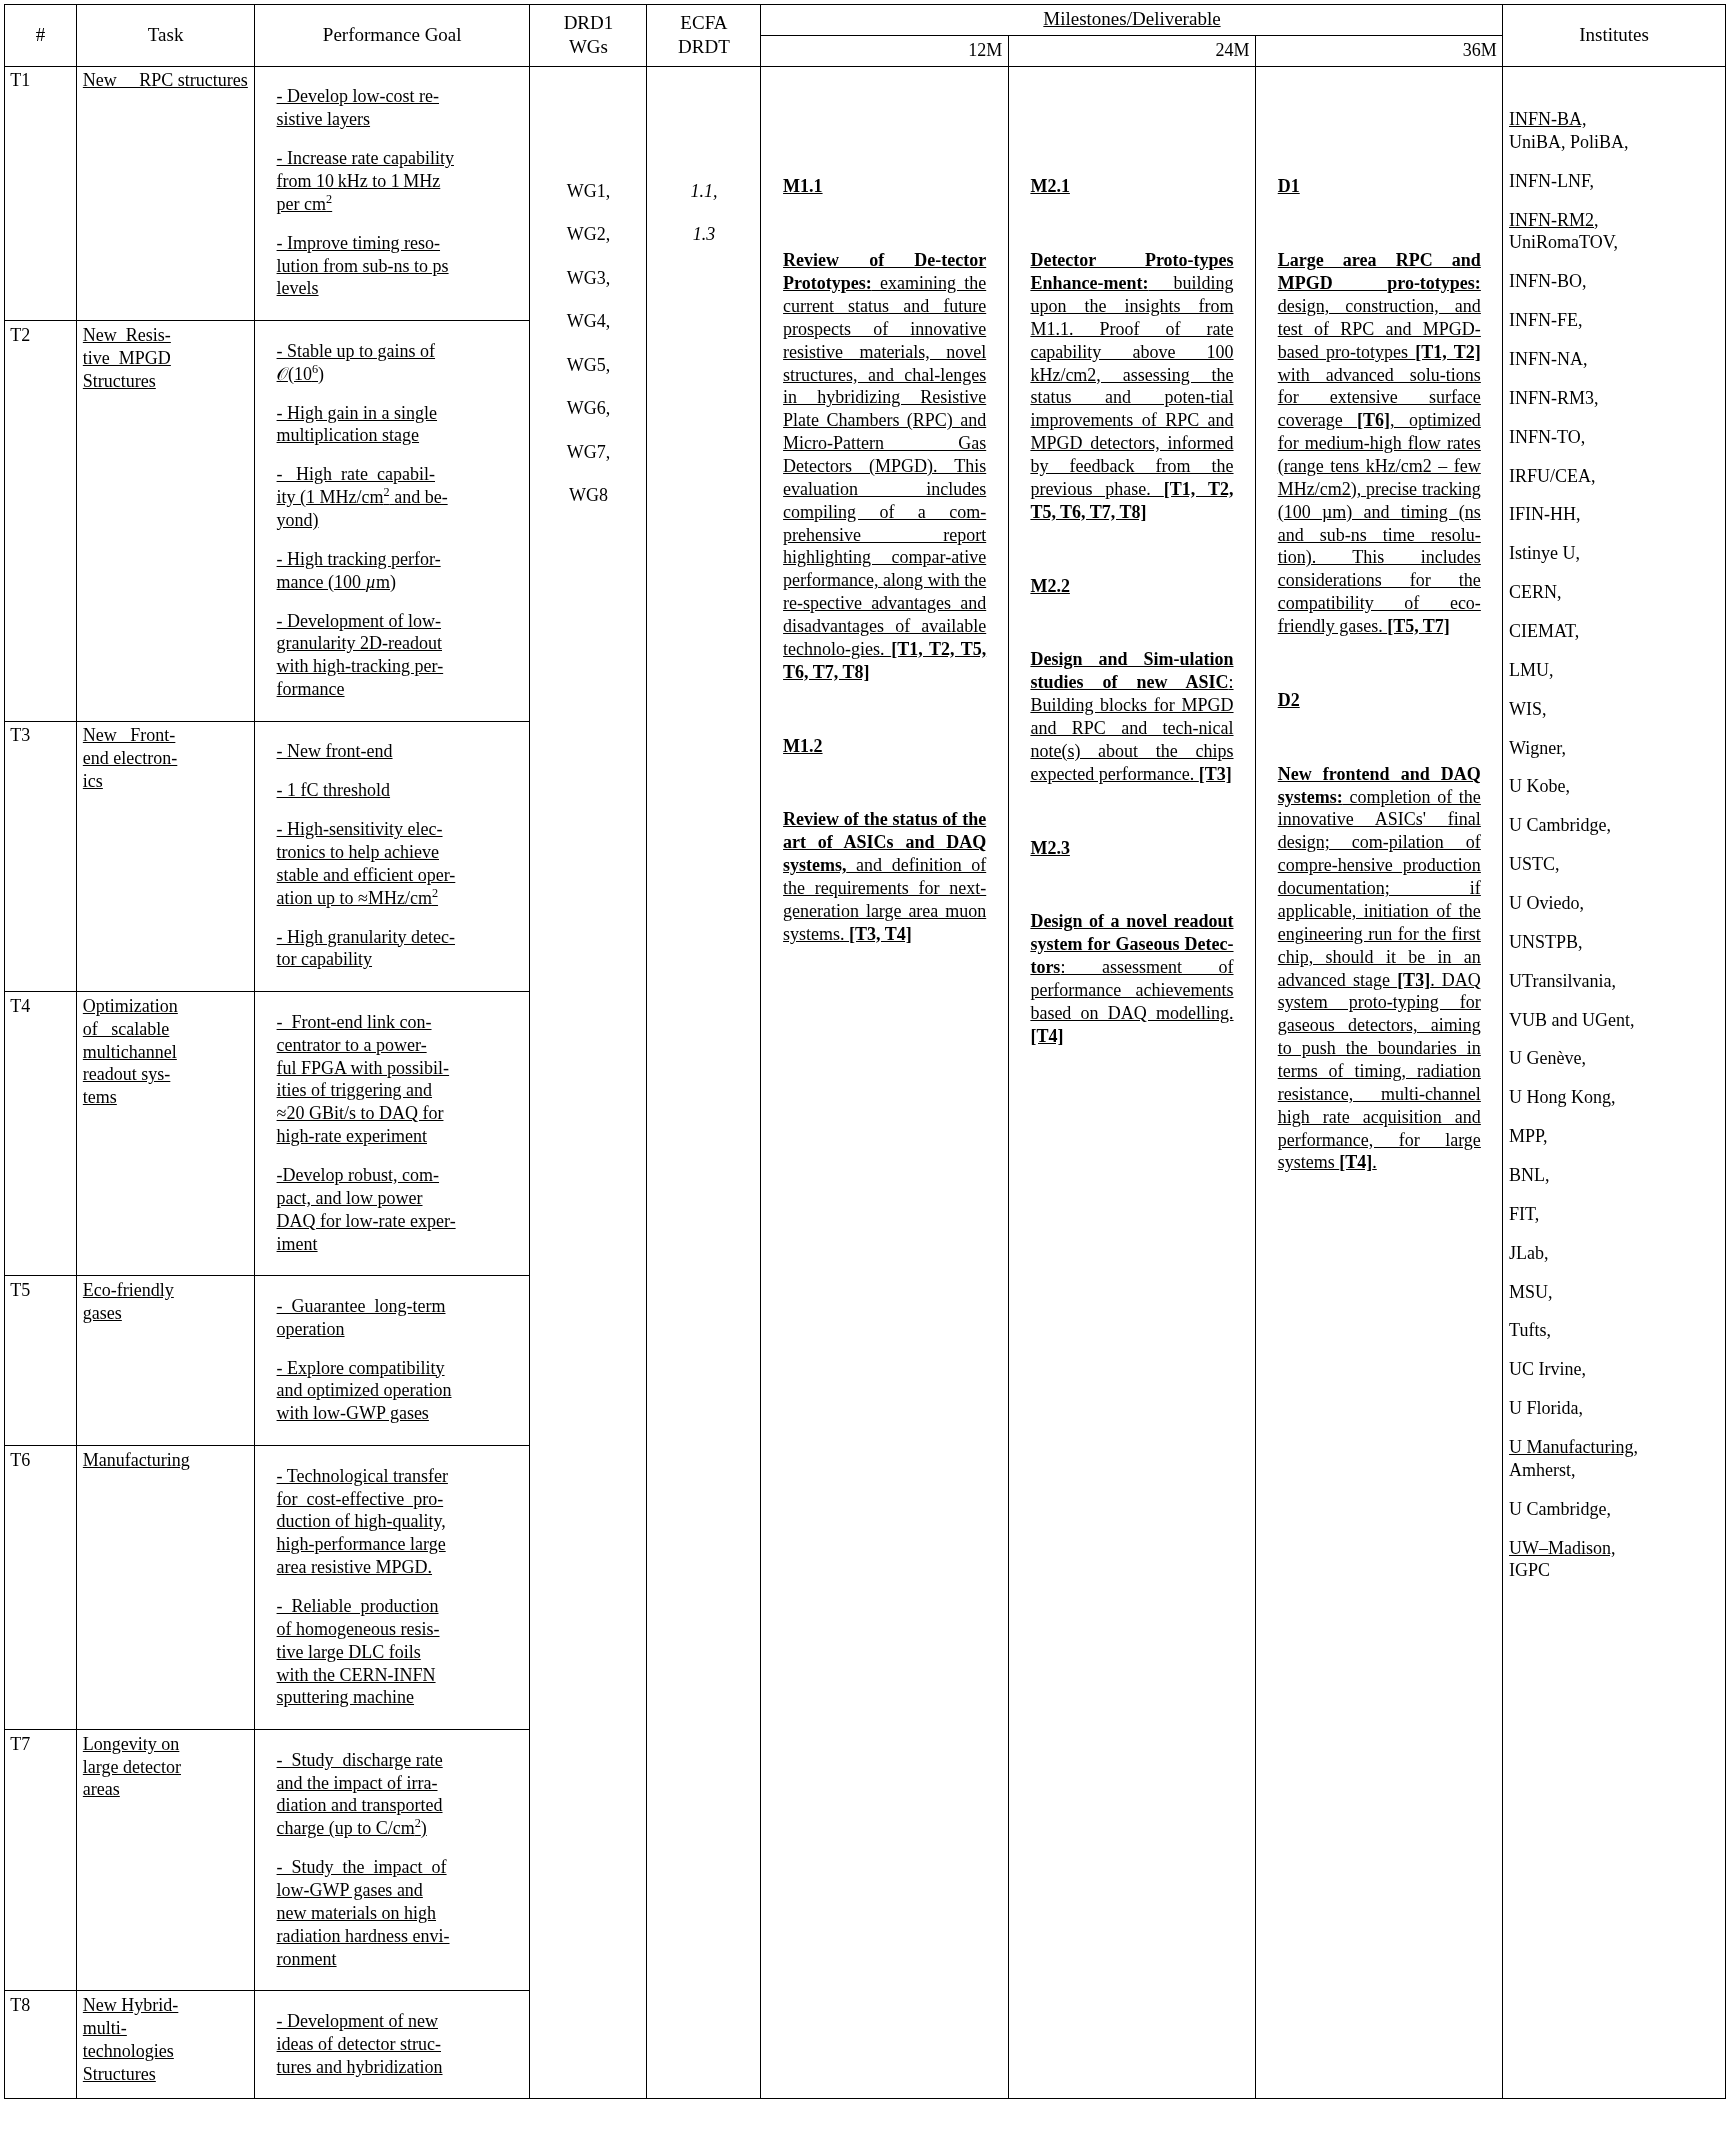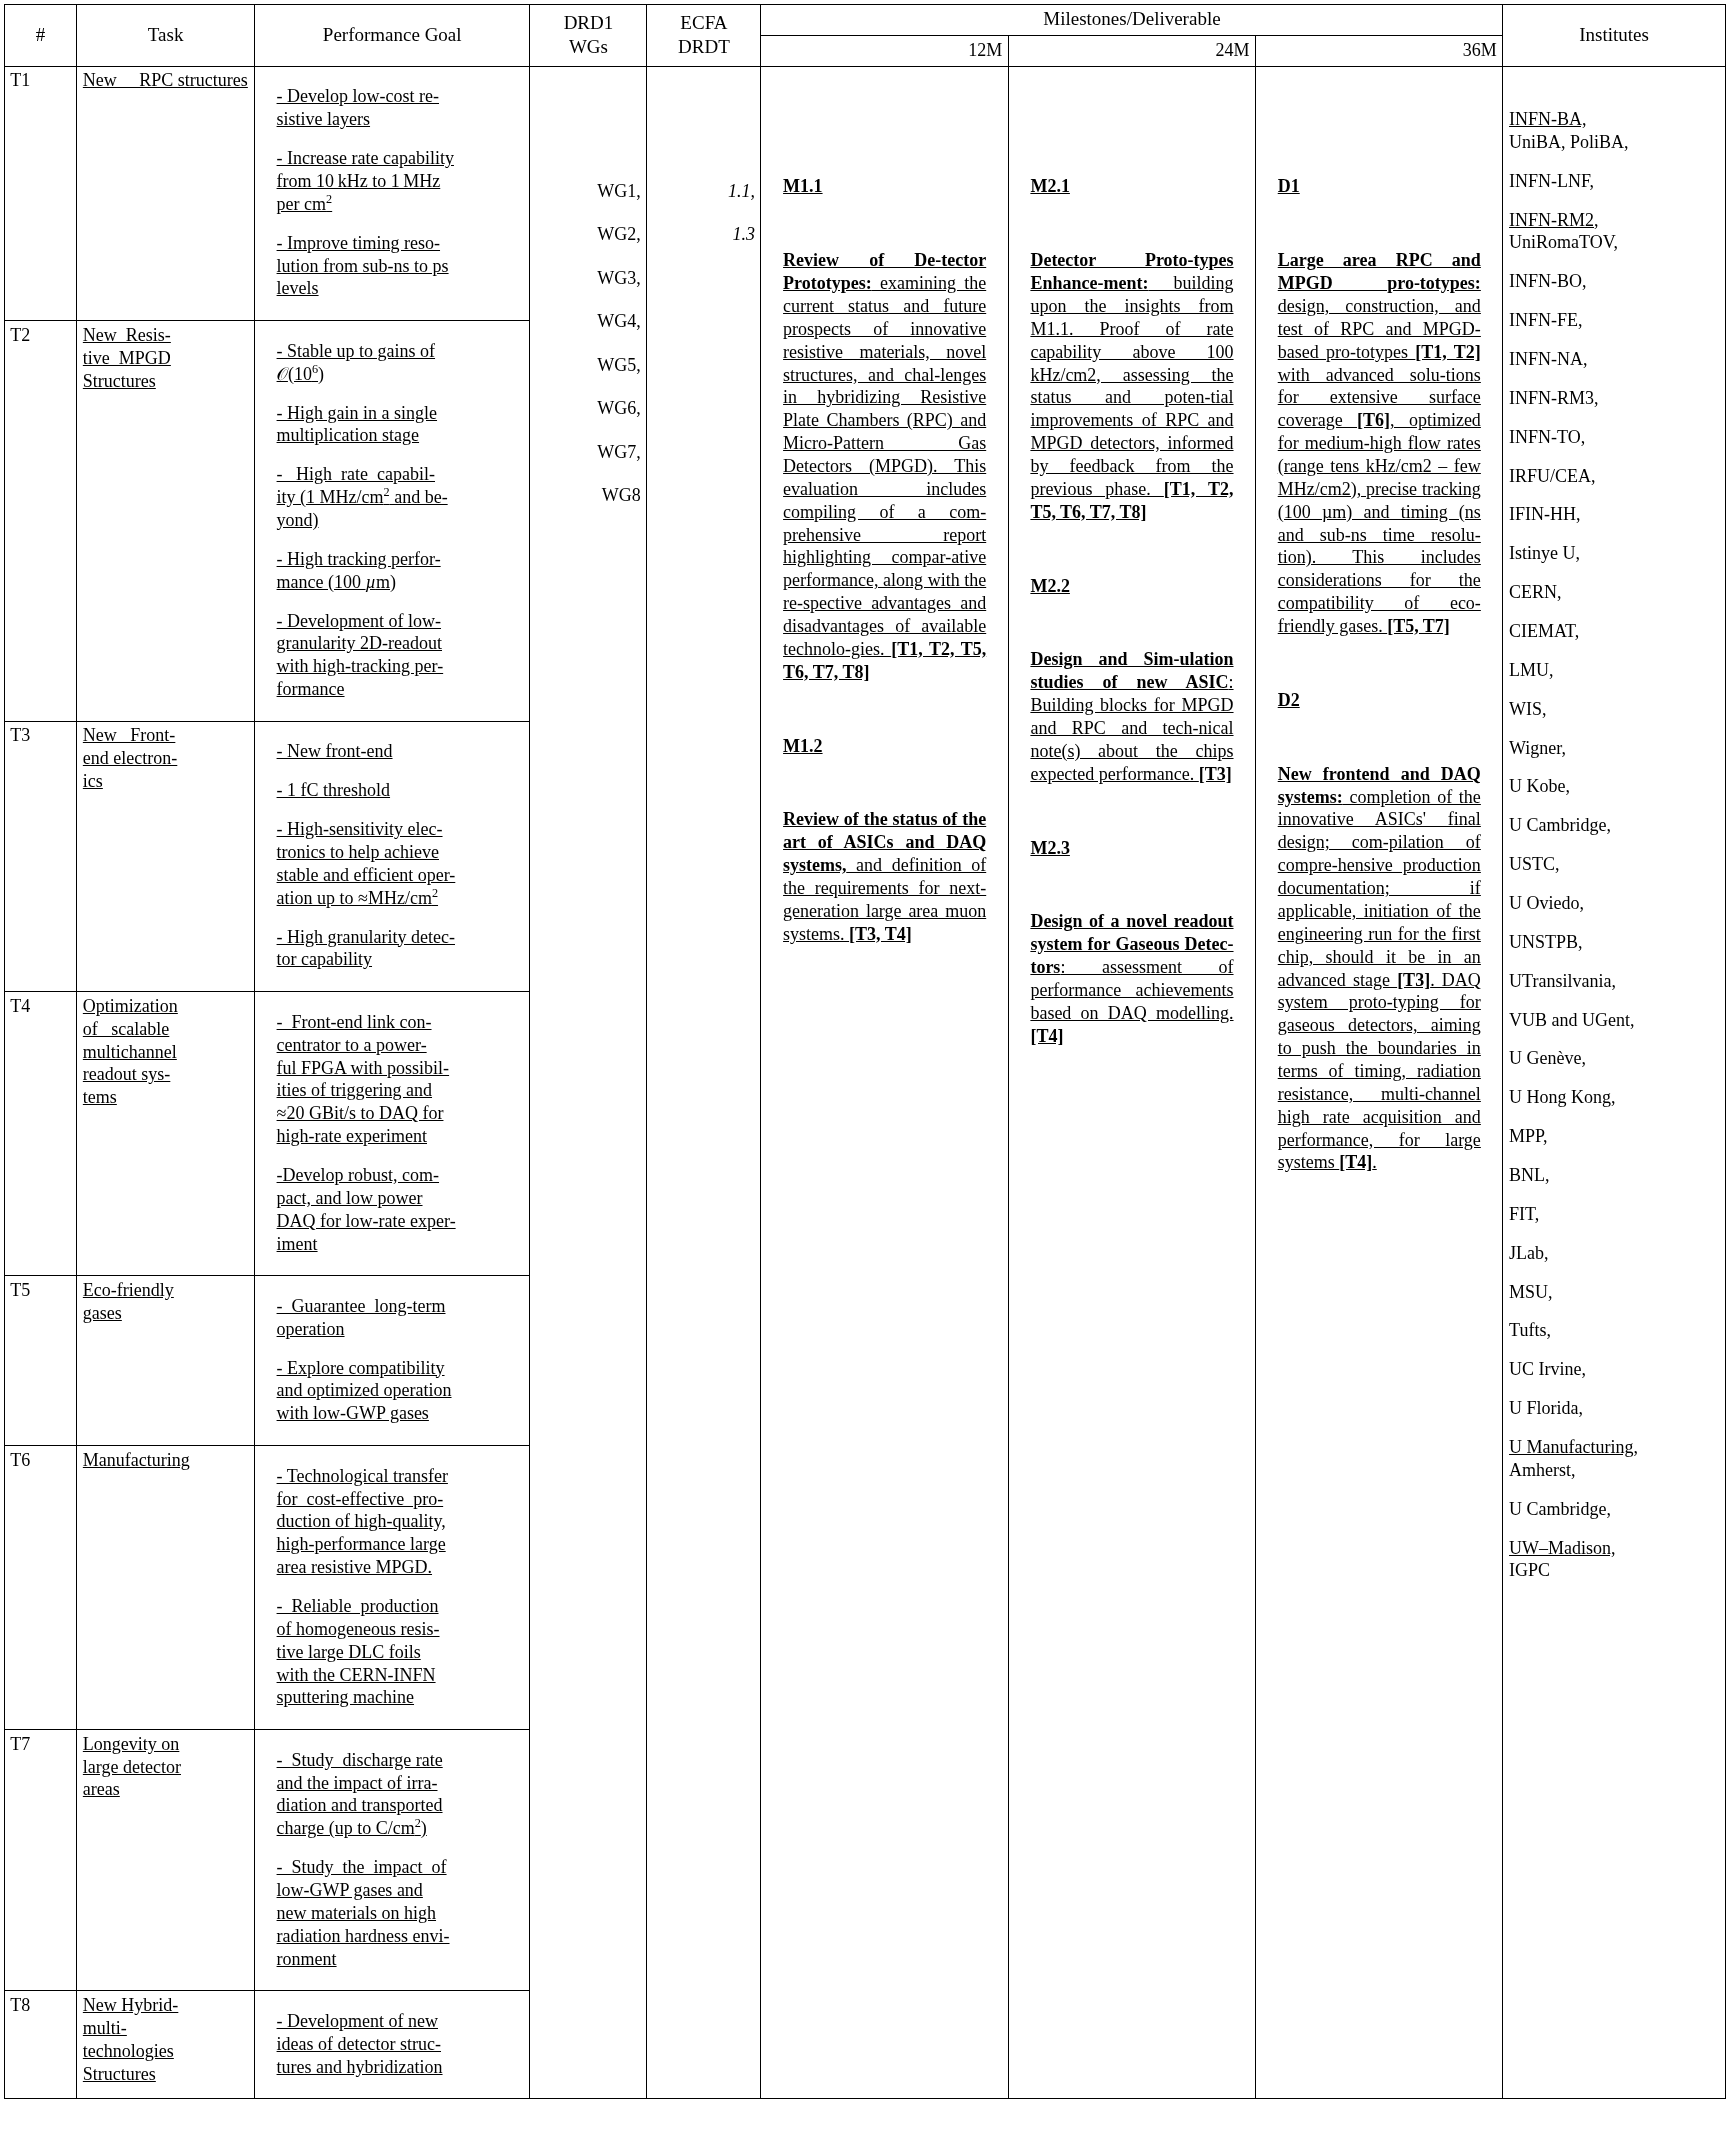--- a/index.html
+++ b/index.html
@@ -34,41 +34,41 @@
     font-weight: normal;
   }
   
   .hdr {
     text-align: center;
     vertical-align: middle !important;
     padding-top: 5.6px;
     padding-bottom: 5.6px;
     font-size: 19px;
   }
-  .hdr-ms { border-bottom: 1.5px solid #000; }
+  .hdr-ms { border-bottom: 1.5px solid #000; text-decoration: underline; }
   .hdr-sub { text-align:right; vertical-align: middle !important; padding-top:2.8px; padding-bottom:3.7px;}
 
   
   col.c-num   { width: 49px; }
   col.c-task  { width: 120px; }
   col.c-goal  { width: 186px; }
   col.c-wg    { width: 79px; }
   col.c-ecfa  { width: 77px; }
   col.c-12m   { width: 167px; }
   col.c-24m   { width: 167px; }
   col.c-36m   { width: 167px; }
   col.c-inst  { width: 150px; }
 
   .cell-just {
     text-align: justify;
     text-justify: inter-word;
     hyphens: manual;
     text-decoration: underline;
   }
-  .cell-center { text-align: right; }
+  .cell-center { text-align: center; }
   .tasknum { text-align: left; }
   .b { font-weight: bold; }
   sup { font-size: 0.68em; vertical-align: super; line-height: 0; }
   .mathcal { font-family: "Liberation Serif", serif; font-style: normal; }
   .wg-list div { margin-bottom: 20.6px; }
   .inst-list div { margin-bottom: 16px; }
   .inst-list div.tight { margin-bottom: 0px; text-decoration: underline; }
   .ecfa-list div { margin-bottom: 20.6px; font-style: italic; }
   .ms-gap { height: 19px; }
   .spacer-top { height: 90px; }

